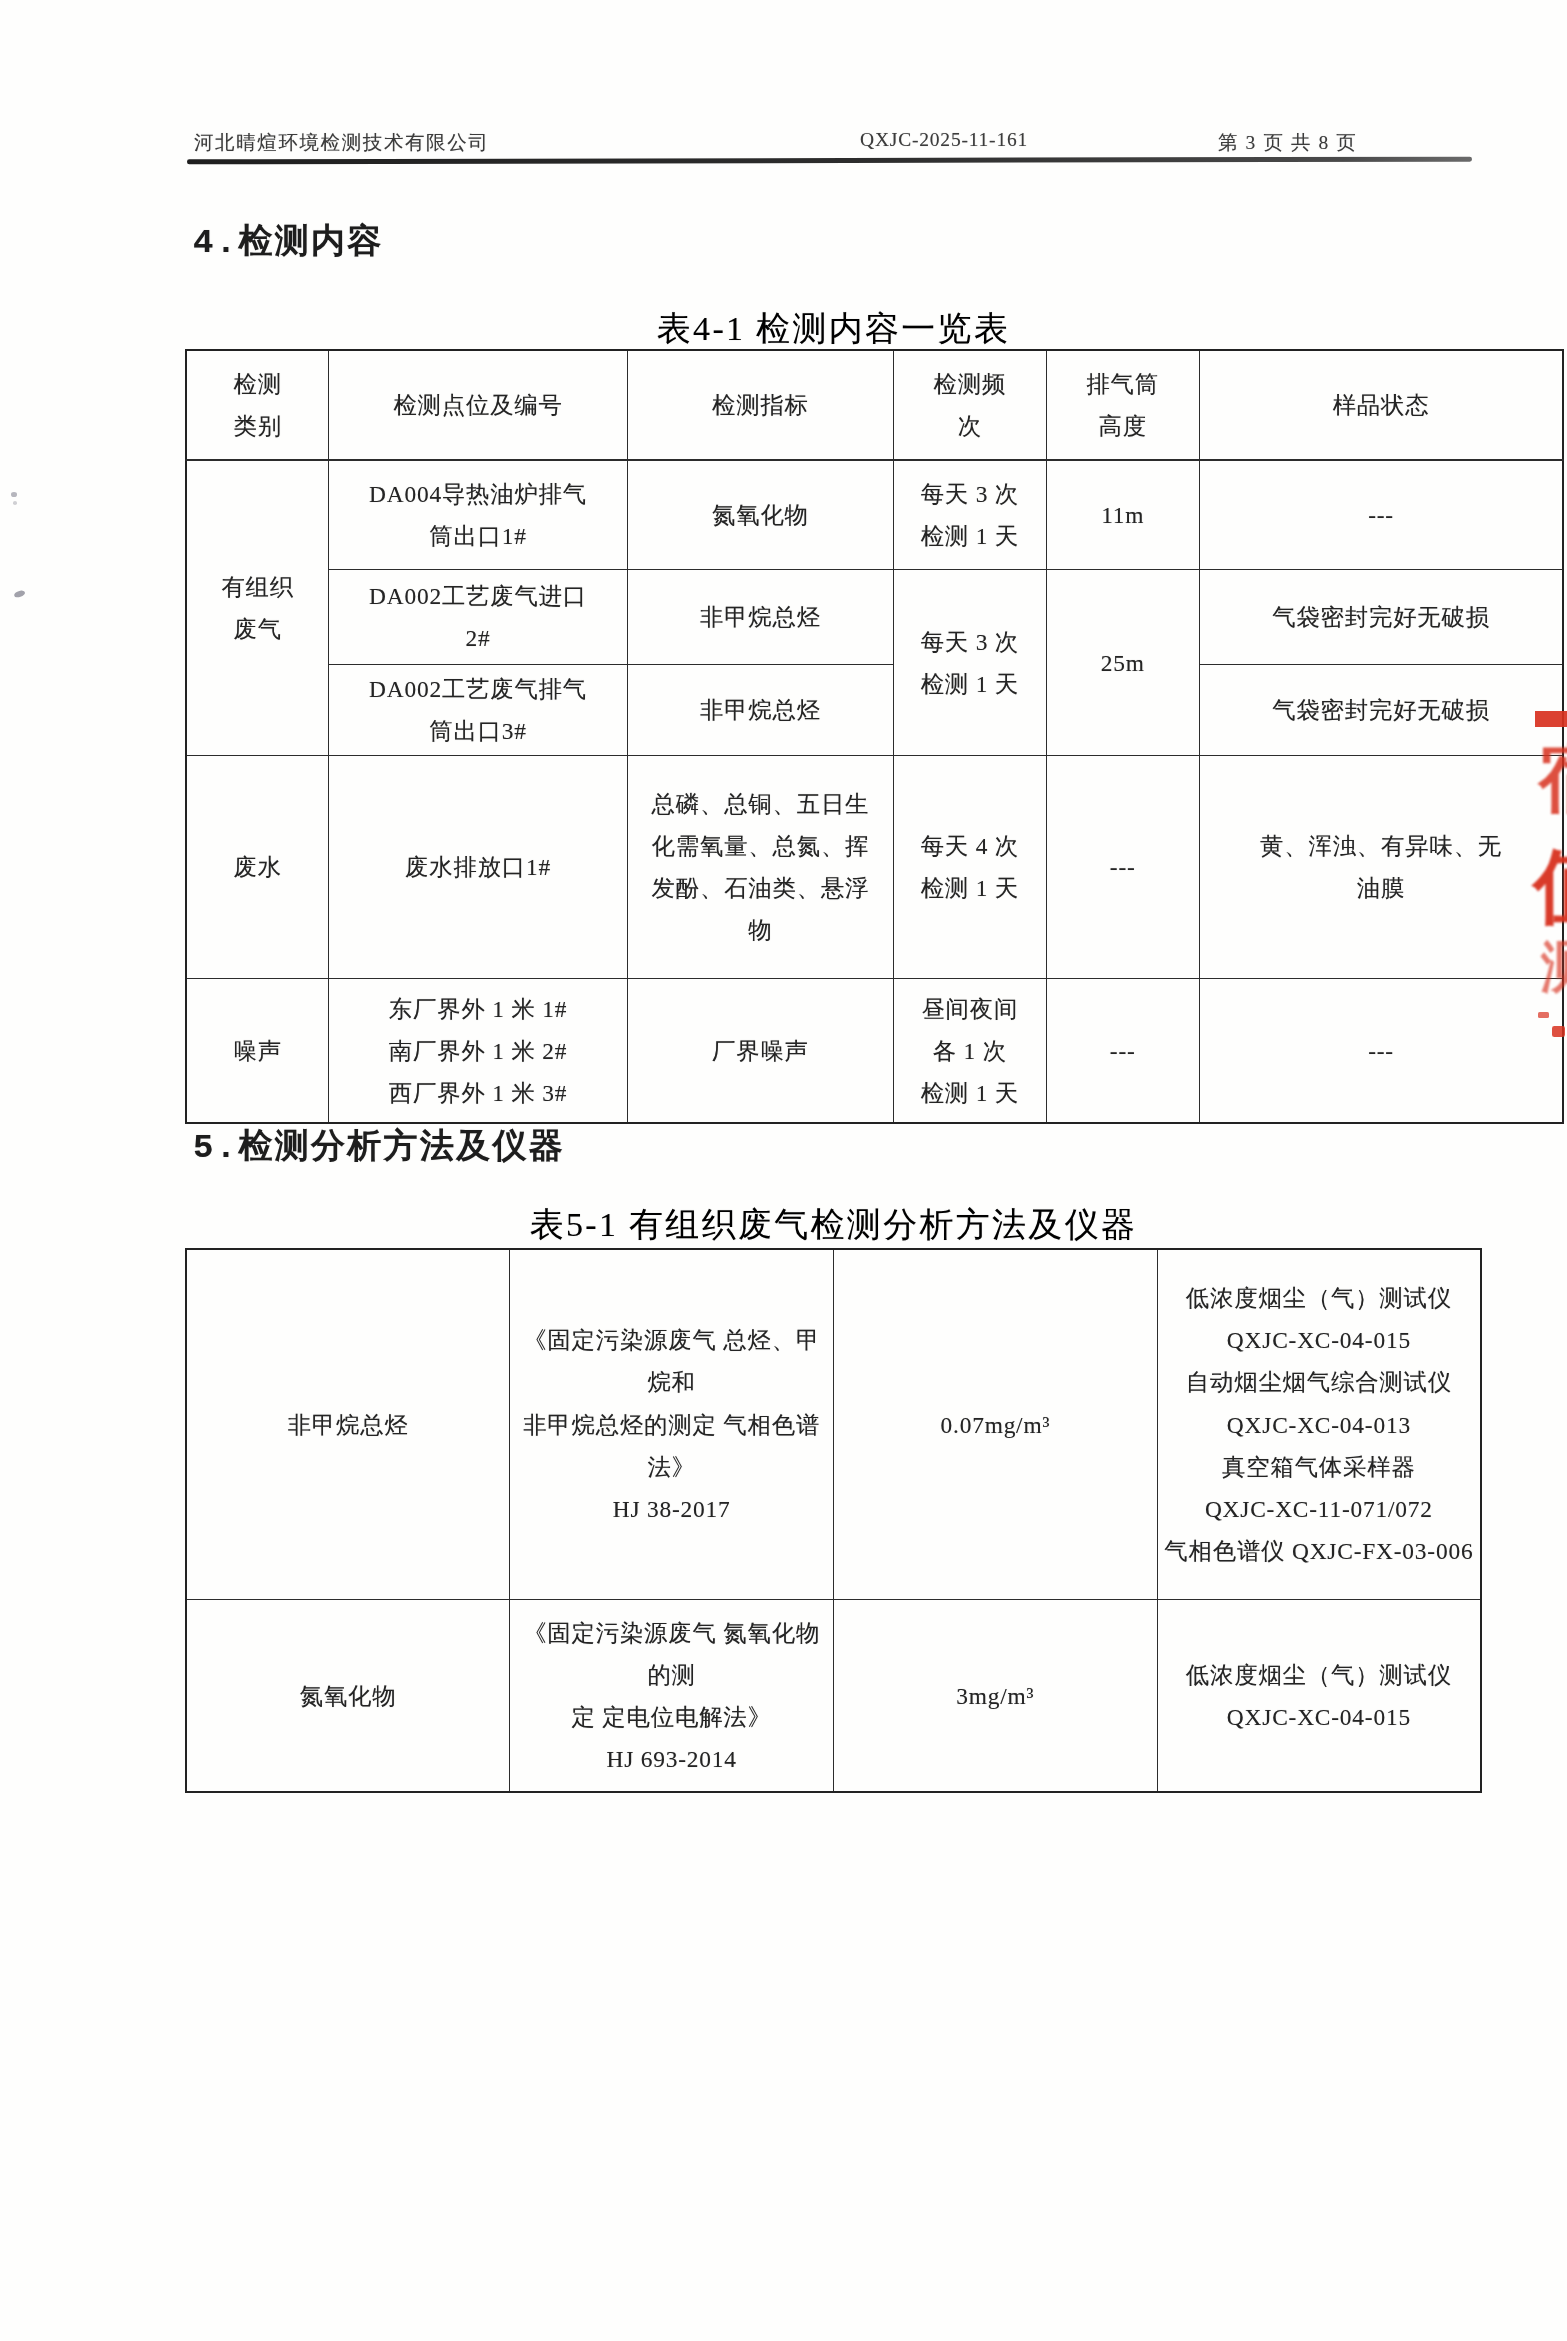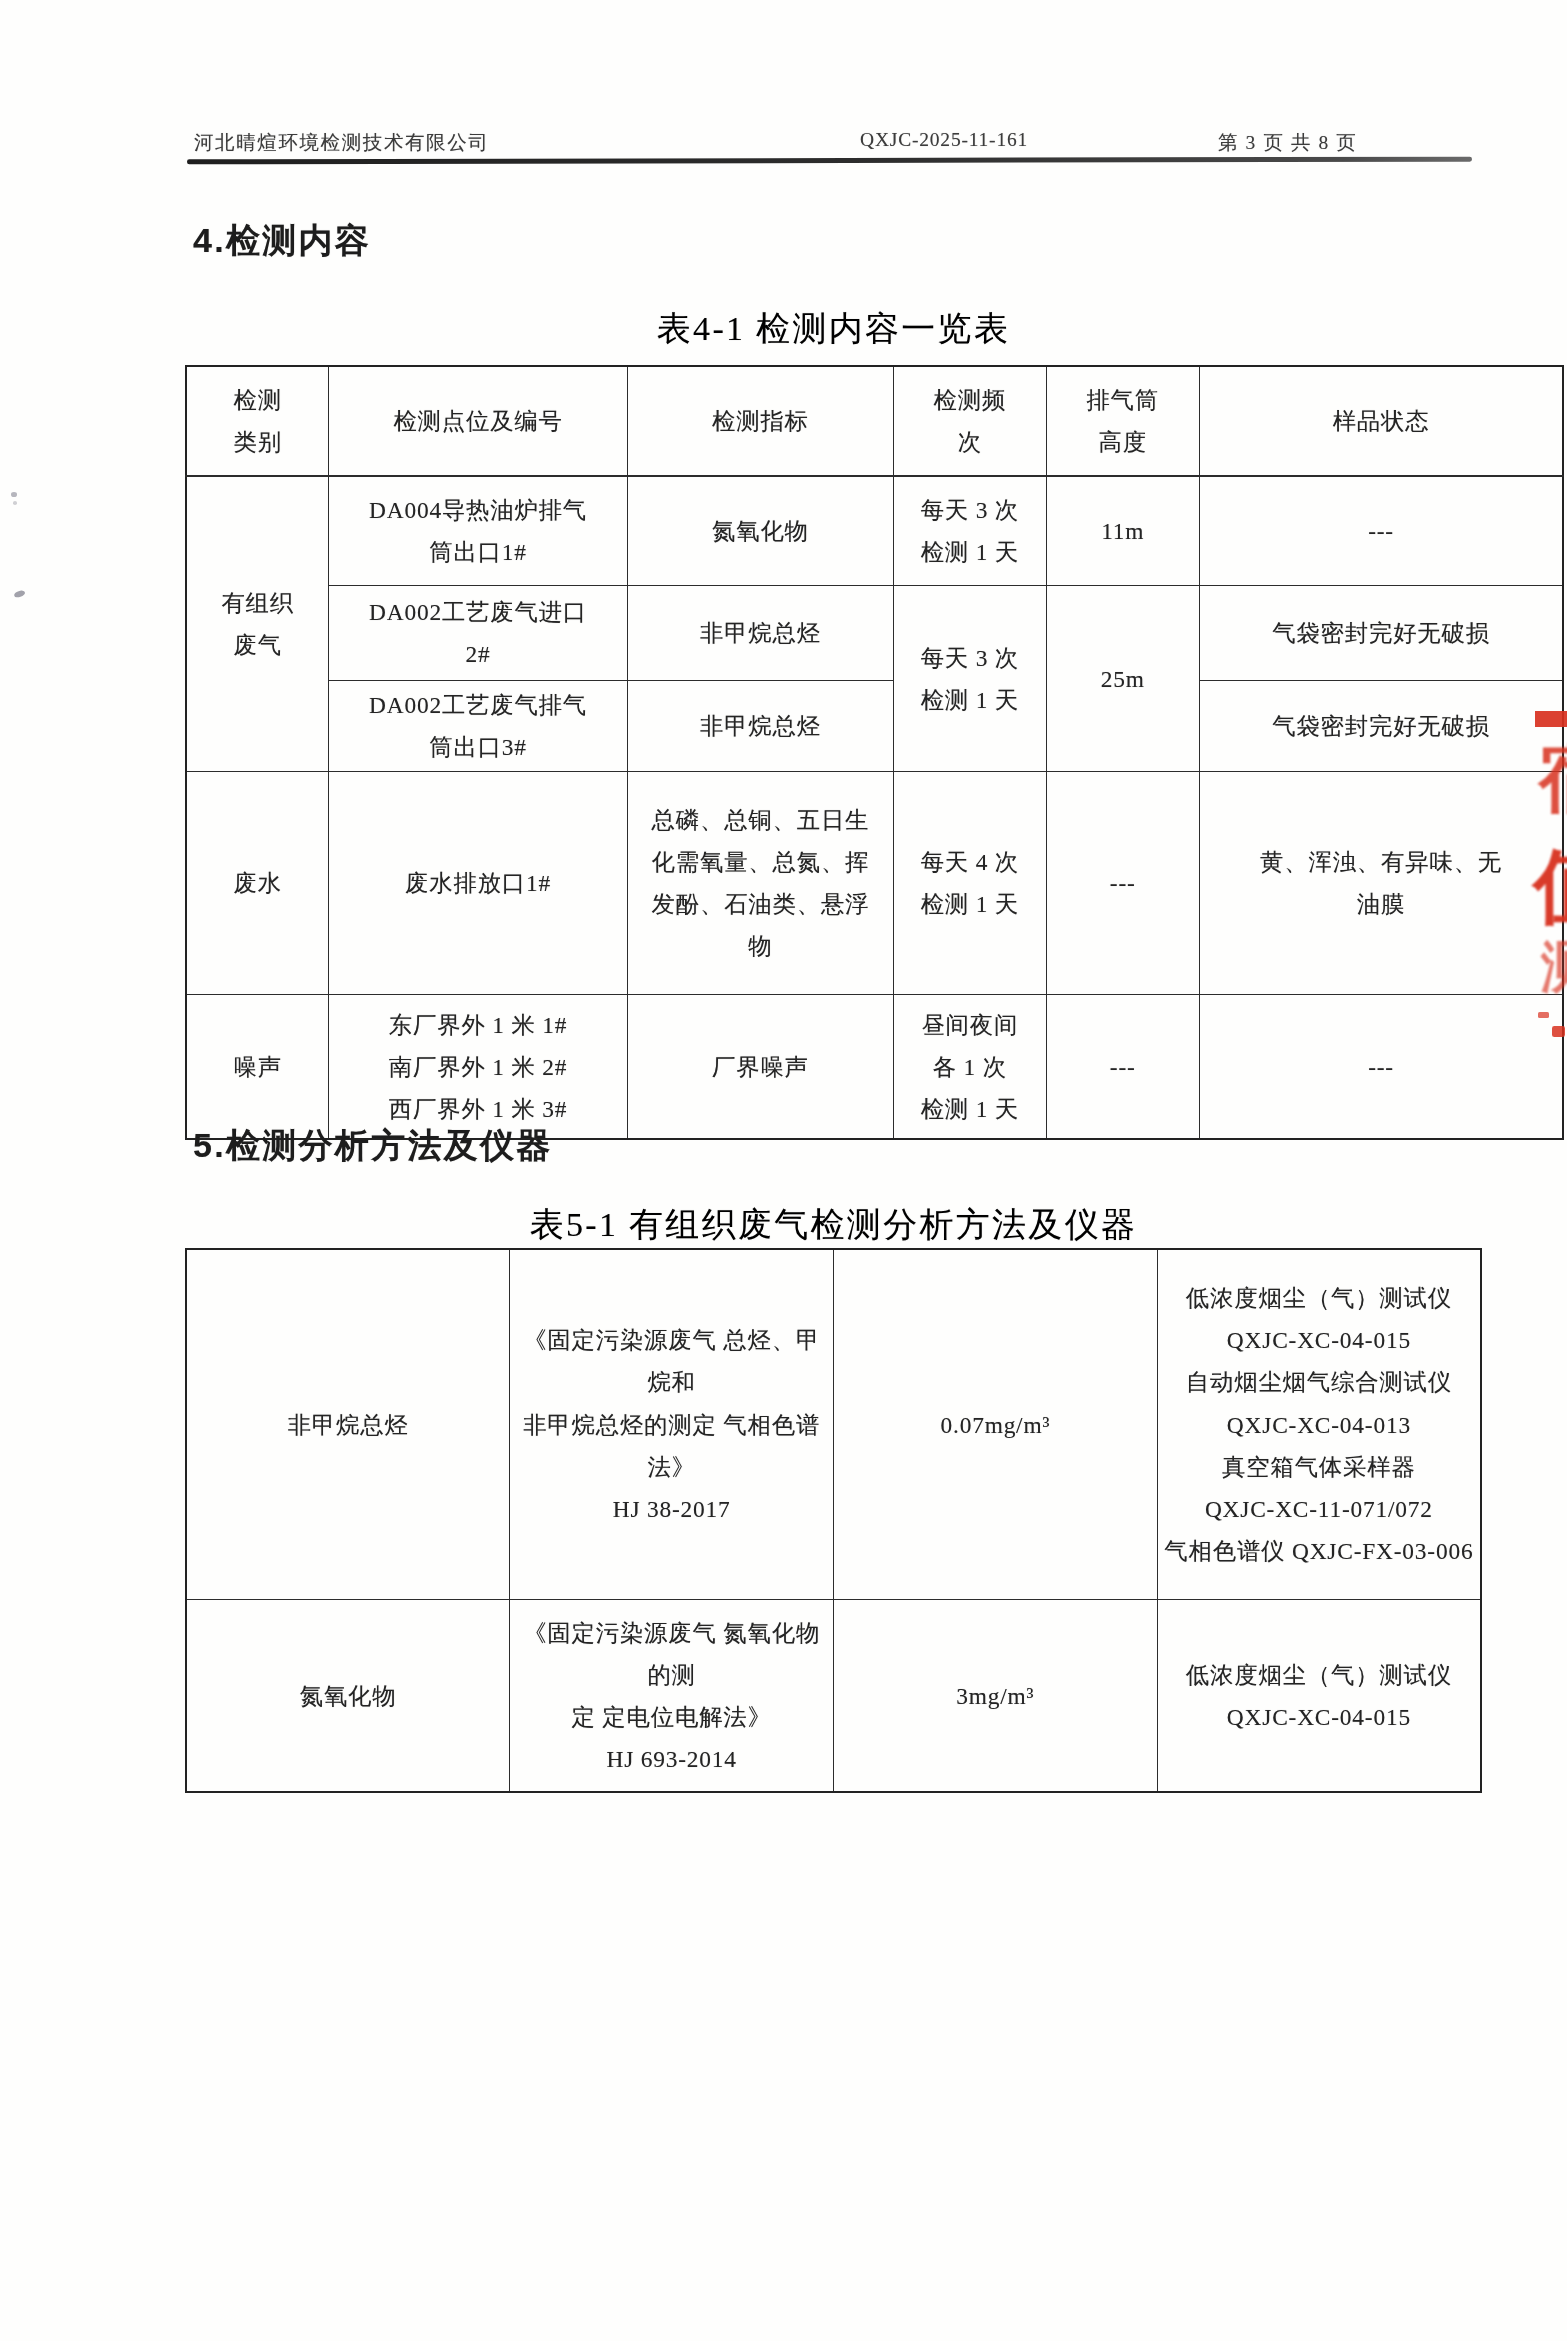--- a/index.html
+++ b/index.html
@@ -20,39 +20,39 @@
   .ph-page{position:absolute;left:1218px;top:0;}
   .header-rule{
     position:absolute;top:158px;left:187px;width:1285px;height:4.7px;
     background:linear-gradient(90deg,#1f1f1f 0%,#2e2e2e 55%,#4a4a4a 90%,#6a6a6a 100%);
     border-radius:2.3px;transform:rotate(-0.12deg);
   }
 
   
   .sec-title{
     position:absolute;left:193px;
-    font-family:Liberation Sans, sans-serif;
+    font-family:Liberation Mono, monospace;
     font-weight:700;font-size:34px;color:#1d1d1d;letter-spacing:2.3px;
   }
   #sec4-title{top:218px;}
   #sec5-title{top:1123px;}
   .tbl-caption{
     position:absolute;left:185px;width:1297px;text-align:center;
     font-size:34px;color:#000000;letter-spacing:2.3px;
   }
   #caption4{top:306px;}
   #caption5{top:1202px;text-align:center;}
 
   
   table.doc{
     position:absolute;left:185px;
     width:1297px;border-collapse:collapse;table-layout:fixed;
     font-size:23.4px;color:#242424;
   }
-  #table4{top:365px;}
+  #table4{top:349px;}
   #table5{top:1248px;}
   table.doc th,table.doc td{
     border:1.6px solid #2c2c2c;
     text-align:center;vertical-align:middle;
     white-space:pre-line;
     line-height:1.8;
     padding:3.1px 6.2px;
     font-weight:400;
     letter-spacing:0.8px;
   }

